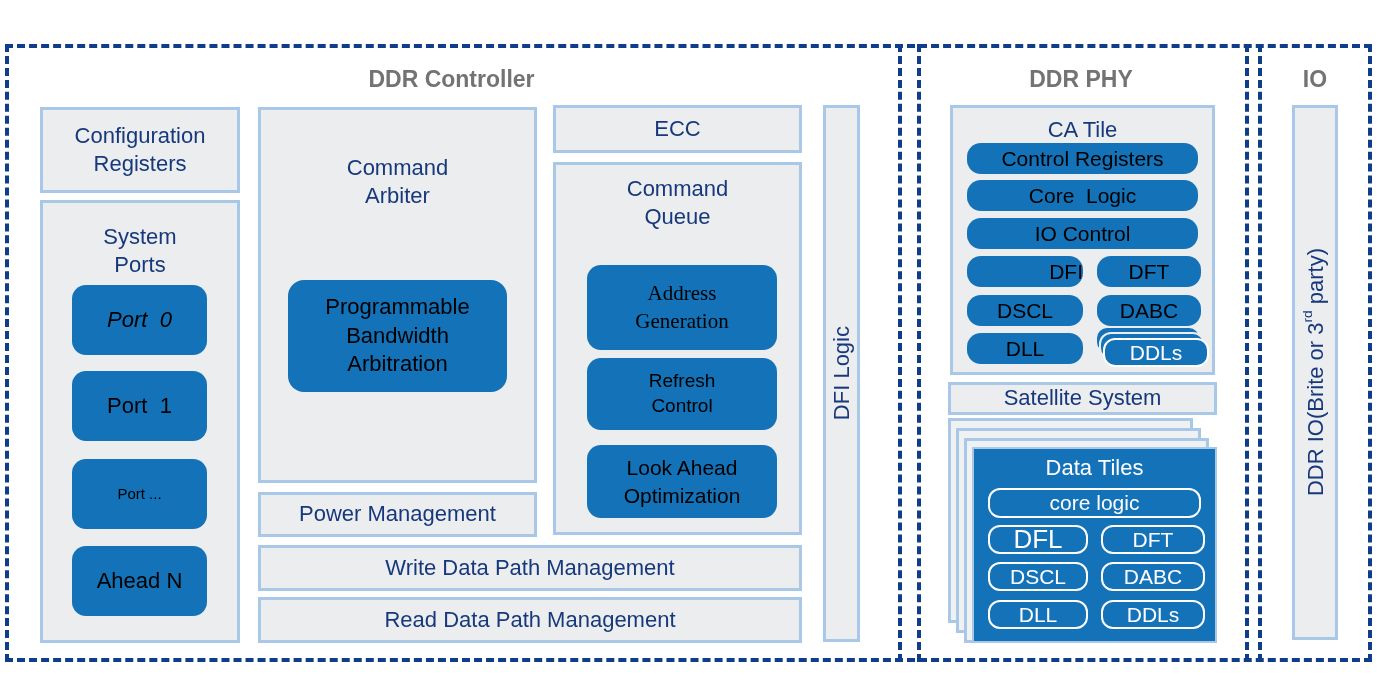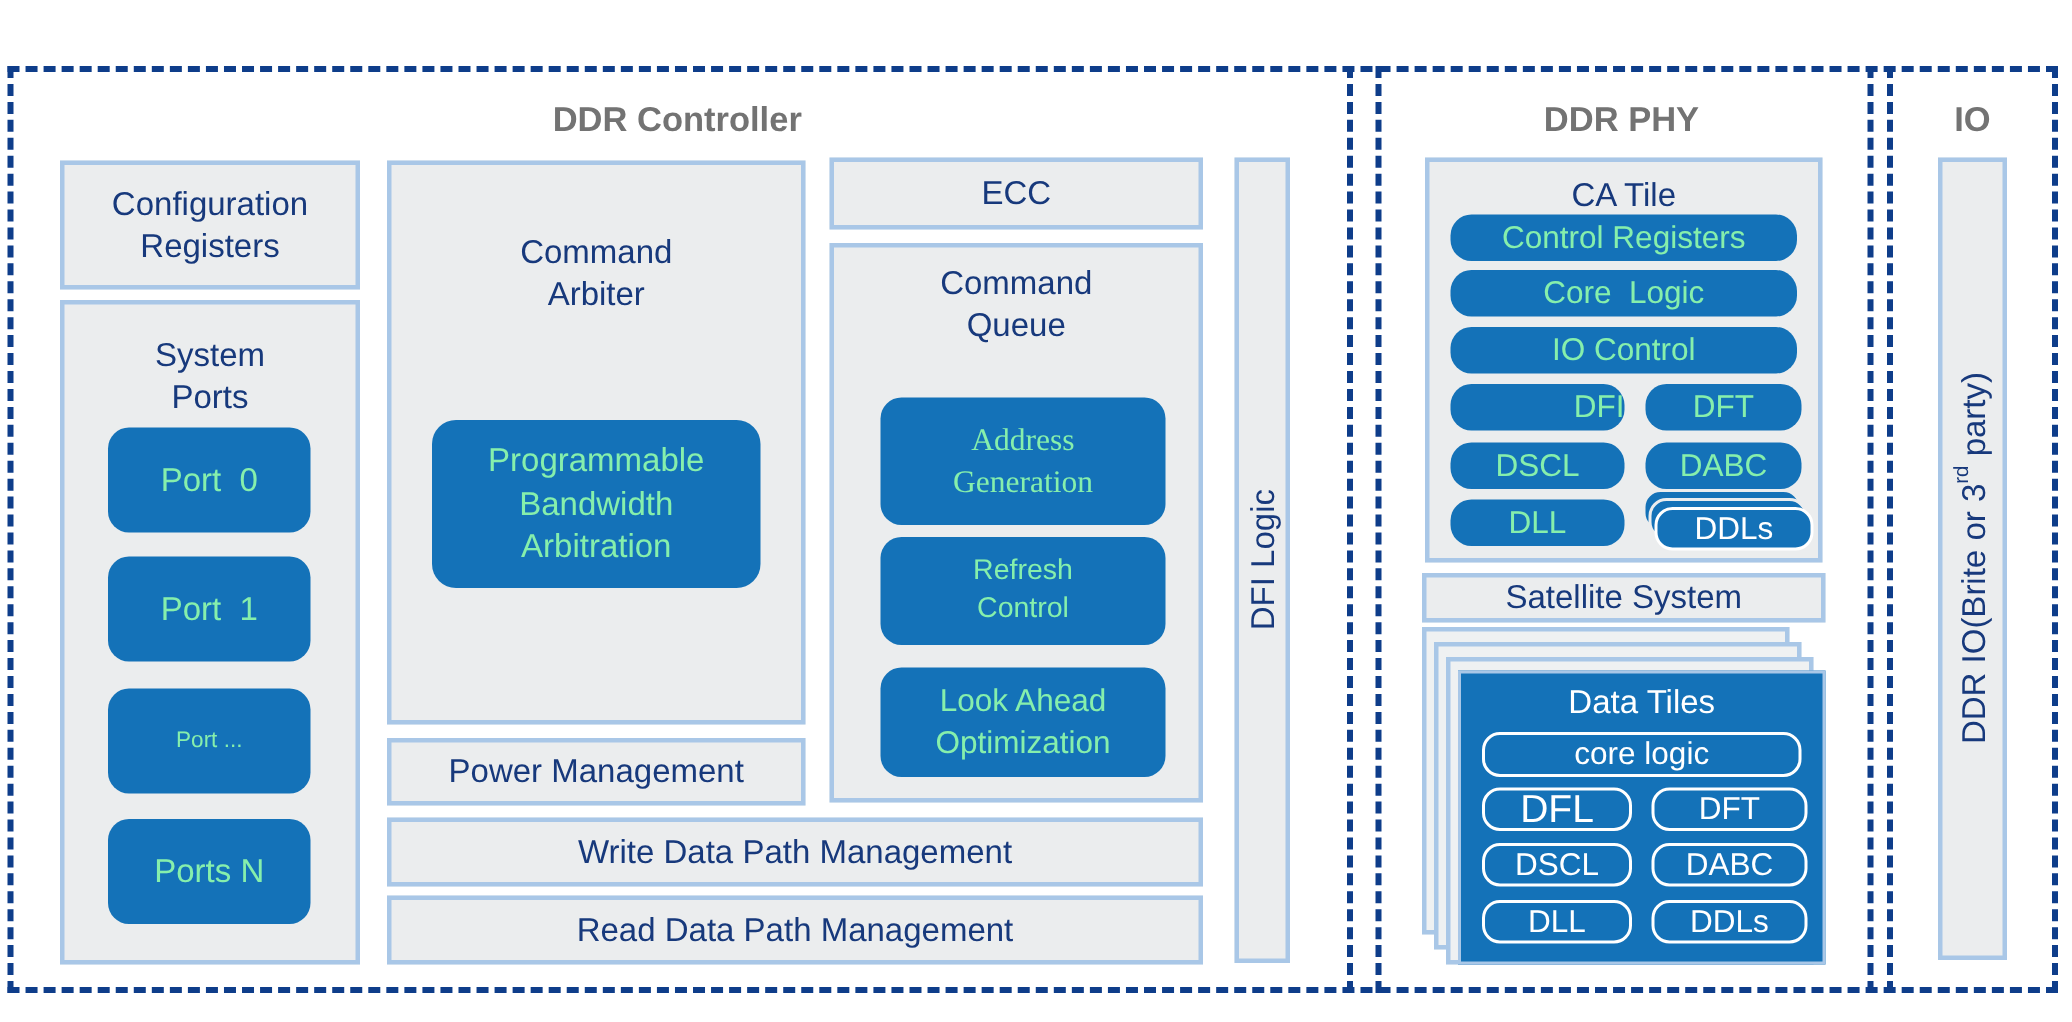--- a/index.html
+++ b/index.html
@@ -27,21 +27,21 @@
   .lightbox{
     background:#EBEDEE;border:3px solid #A9C7E7;
     display:flex;align-items:center;justify-content:center;
   }
   .label{
     color:#17397C;font-size:22px;line-height:1.28;
     text-align:center;white-space:pre-wrap;
   }
   
   .bluepill{
-    background:#1472B8;color:#86efac;border-radius:14px;
+    background:#1472B8;color:#000000;border-radius:14px;
     display:flex;align-items:center;justify-content:center;
     text-align:center;
   }
   .bluepill span{white-space:pre-wrap;line-height:1.3;}
   
   .outlinepill{
     background:#1472B8;border:2.5px solid #ffffff;border-radius:12px;
     color:#ffffff;display:flex;align-items:center;justify-content:center;
     text-align:center;box-sizing:border-box;
   }
@@ -79,31 +79,31 @@
   <div class="abs sec-title" style="left:917px;top:66px;width:328px;">DDR PHY</div>
   <div class="abs sec-title" style="left:1258px;top:66px;width:114px;">IO</div>
 
   <div class="abs lightbox" style="left:40px;top:107px;width:200px;height:86px;">
     <span class="label" style="width:170px;">Configuration Registers</span>
   </div>
 
   <div class="abs lightbox" style="left:40px;top:200px;width:200px;height:443px;align-items:flex-start;">
     <span class="label" style="width:100px;margin-top:20px;">System Ports</span>
   </div>
-  <div class="abs bluepill" style="left:72px;top:285px;width:135px;height:70px;font-size:22px;">
+  <div class="abs bluepill" style="left:72px;top:285px;width:135px;height:70px;font-size:22px;font-style:italic;">
     <span>Port  0</span>
   </div>
   <div class="abs bluepill" style="left:72px;top:371px;width:135px;height:70px;font-size:22px;">
     <span>Port  1</span>
   </div>
   <div class="abs bluepill" style="left:72px;top:459px;width:135px;height:70px;font-size:15px;">
     <span>Port ...</span>
   </div>
   <div class="abs bluepill" style="left:72px;top:546px;width:135px;height:70px;font-size:22px;">
-    <span>Ports N</span>
+    <span>Ahead N</span>
   </div>
 
   <div class="abs lightbox" style="left:258px;top:107px;width:279px;height:376px;align-items:flex-start;">
     <span class="label" style="width:130px;margin-top:44px;">Command Arbiter</span>
   </div>
   <div class="abs bluepill" style="left:288px;top:280px;width:219px;height:112px;font-size:22px;border-radius:16px;">
     <span style="width:160px;">Programmable Bandwidth Arbitration</span>
   </div>
 
   <div class="abs lightbox" style="left:258px;top:492px;width:279px;height:45px;">

